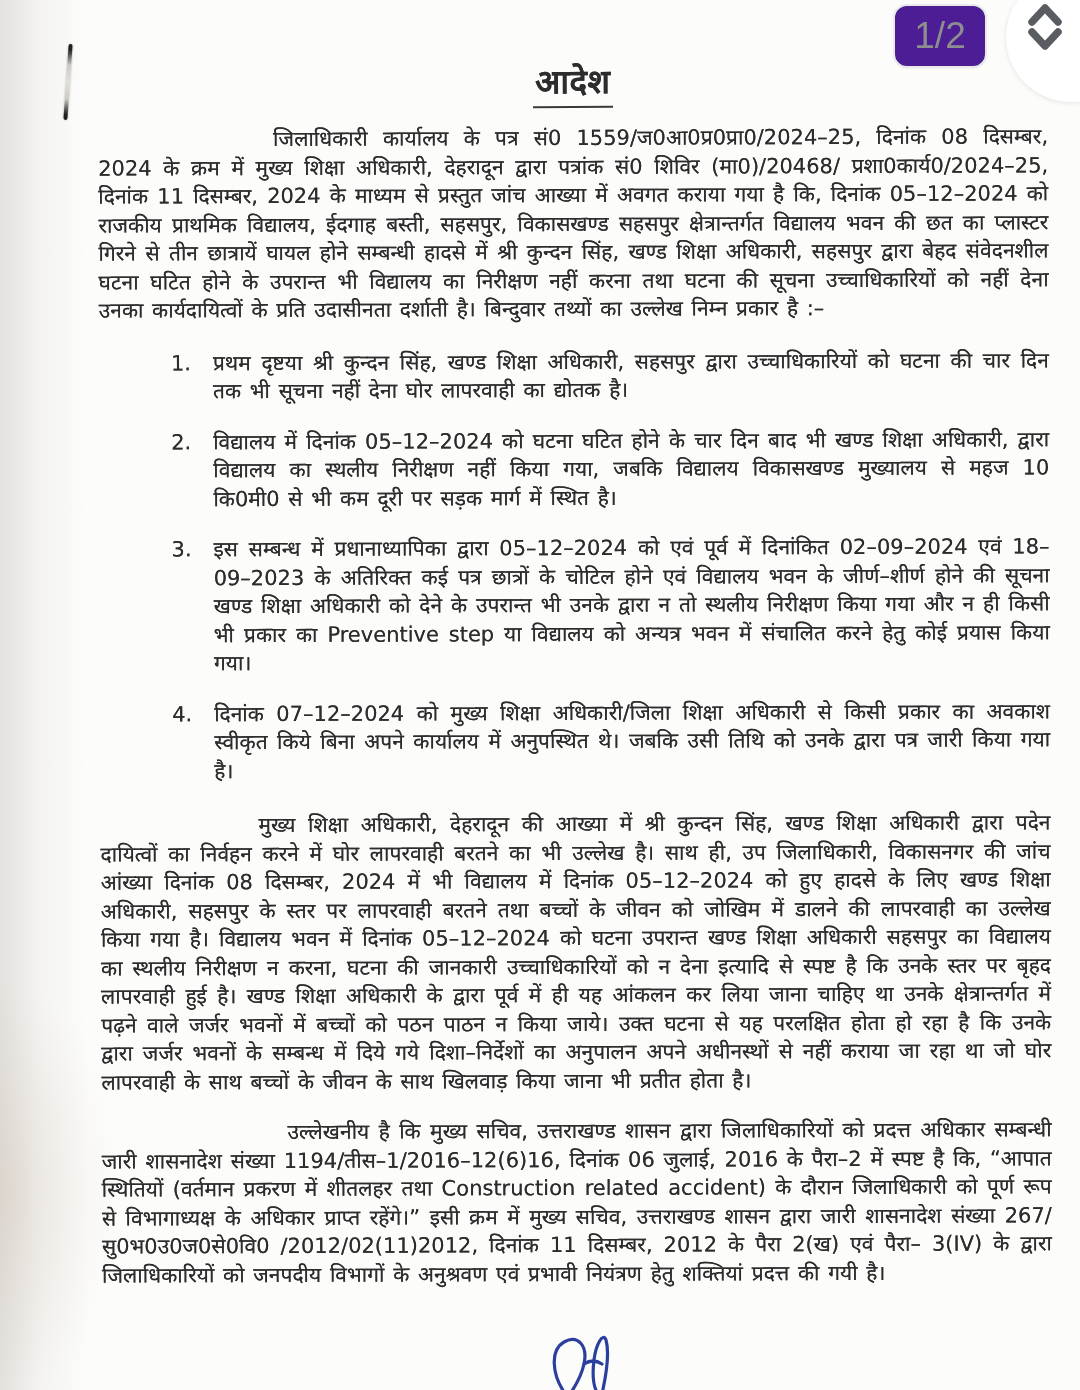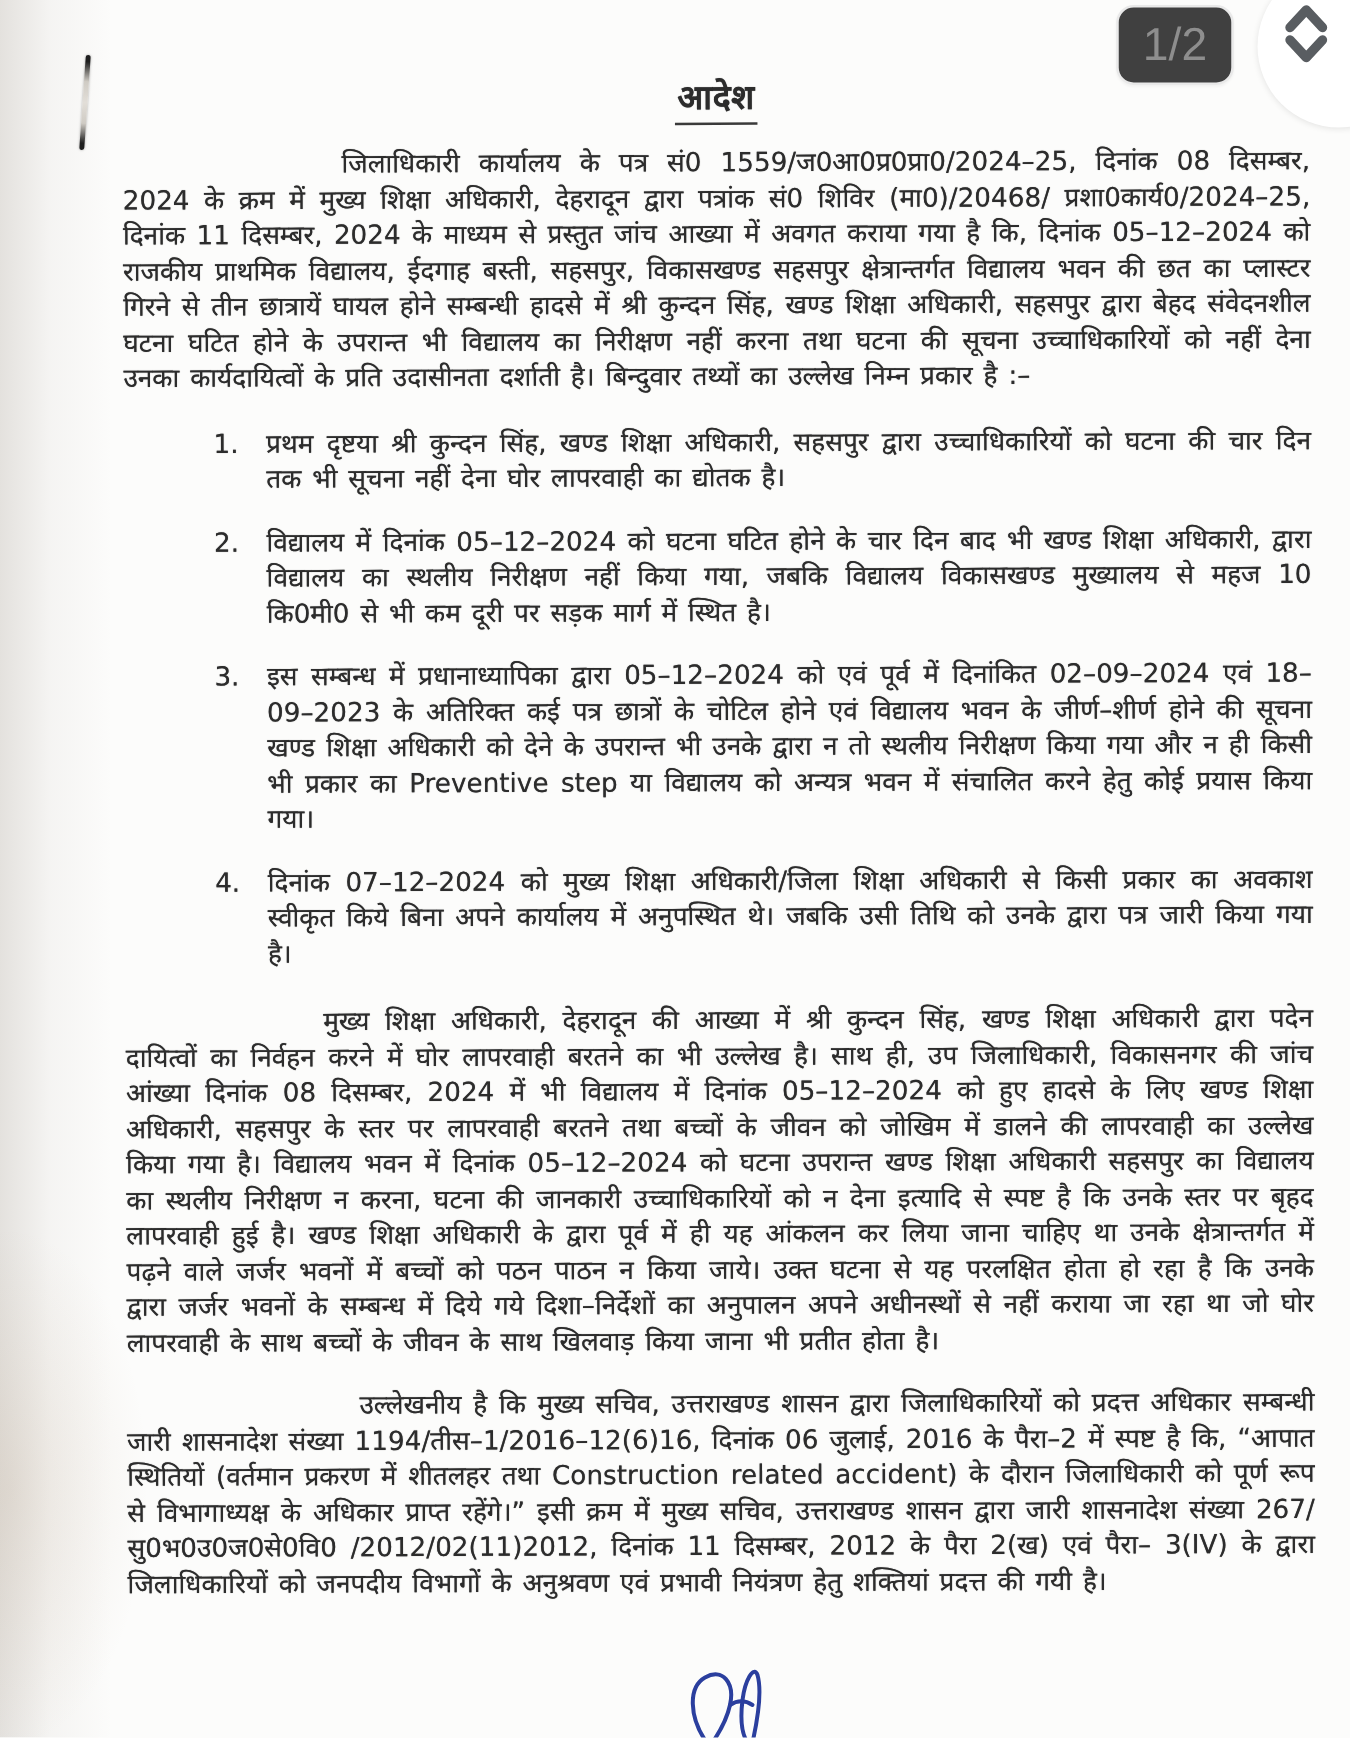--- a/index.html
+++ b/index.html
@@ -35,21 +35,21 @@
   
   .doc {
     position: absolute; left: 100px; top: 58px; width: 950px;
     color: #2c2c2c;
     transform: rotate(-0.2deg);
     text-shadow: 0 0 0.6px rgba(30,30,30,0.75);
   }
   .doc-title-wrap { text-align: center; margin: 0 0 16px 0; }
   .doc-title {
     display: inline-block;
-    font-size: 27px; font-weight: 700;
+    font-size: 33px; font-weight: 700;
     border-bottom: 2.5px solid #3a3a3a;
     padding: 0 2px 3px 2px;
     letter-spacing: 0.5px;
   }
   .para {
     font-size: 21px; line-height: 28.5px;
     text-align: justify;
     word-spacing: 2px;
     margin: 0 0 22px 0;
   }
@@ -69,21 +69,21 @@
     text-align: justify; word-spacing: 2px;
   }
 
   
   .signature { position: absolute; left: 530px; top: 1334px; }
 
   
   .page-badge {
     position: absolute; left: 893px; top: 4px;
     width: 90px; height: 60px;
-    background: #404040;
+    background: #4c1d95;
     border: 2px solid #e9e9e9;
     border-radius: 14px;
     display: flex; align-items: center; justify-content: center;
     font-family: "Liberation Sans", sans-serif;
     font-size: 37px; color: #8e8e8e;
     box-shadow: 0 1px 2px rgba(0,0,0,0.04);
   }
   .scroll-fab {
     position: absolute; left: 1006px; top: -28px;
     width: 130px; height: 130px;

